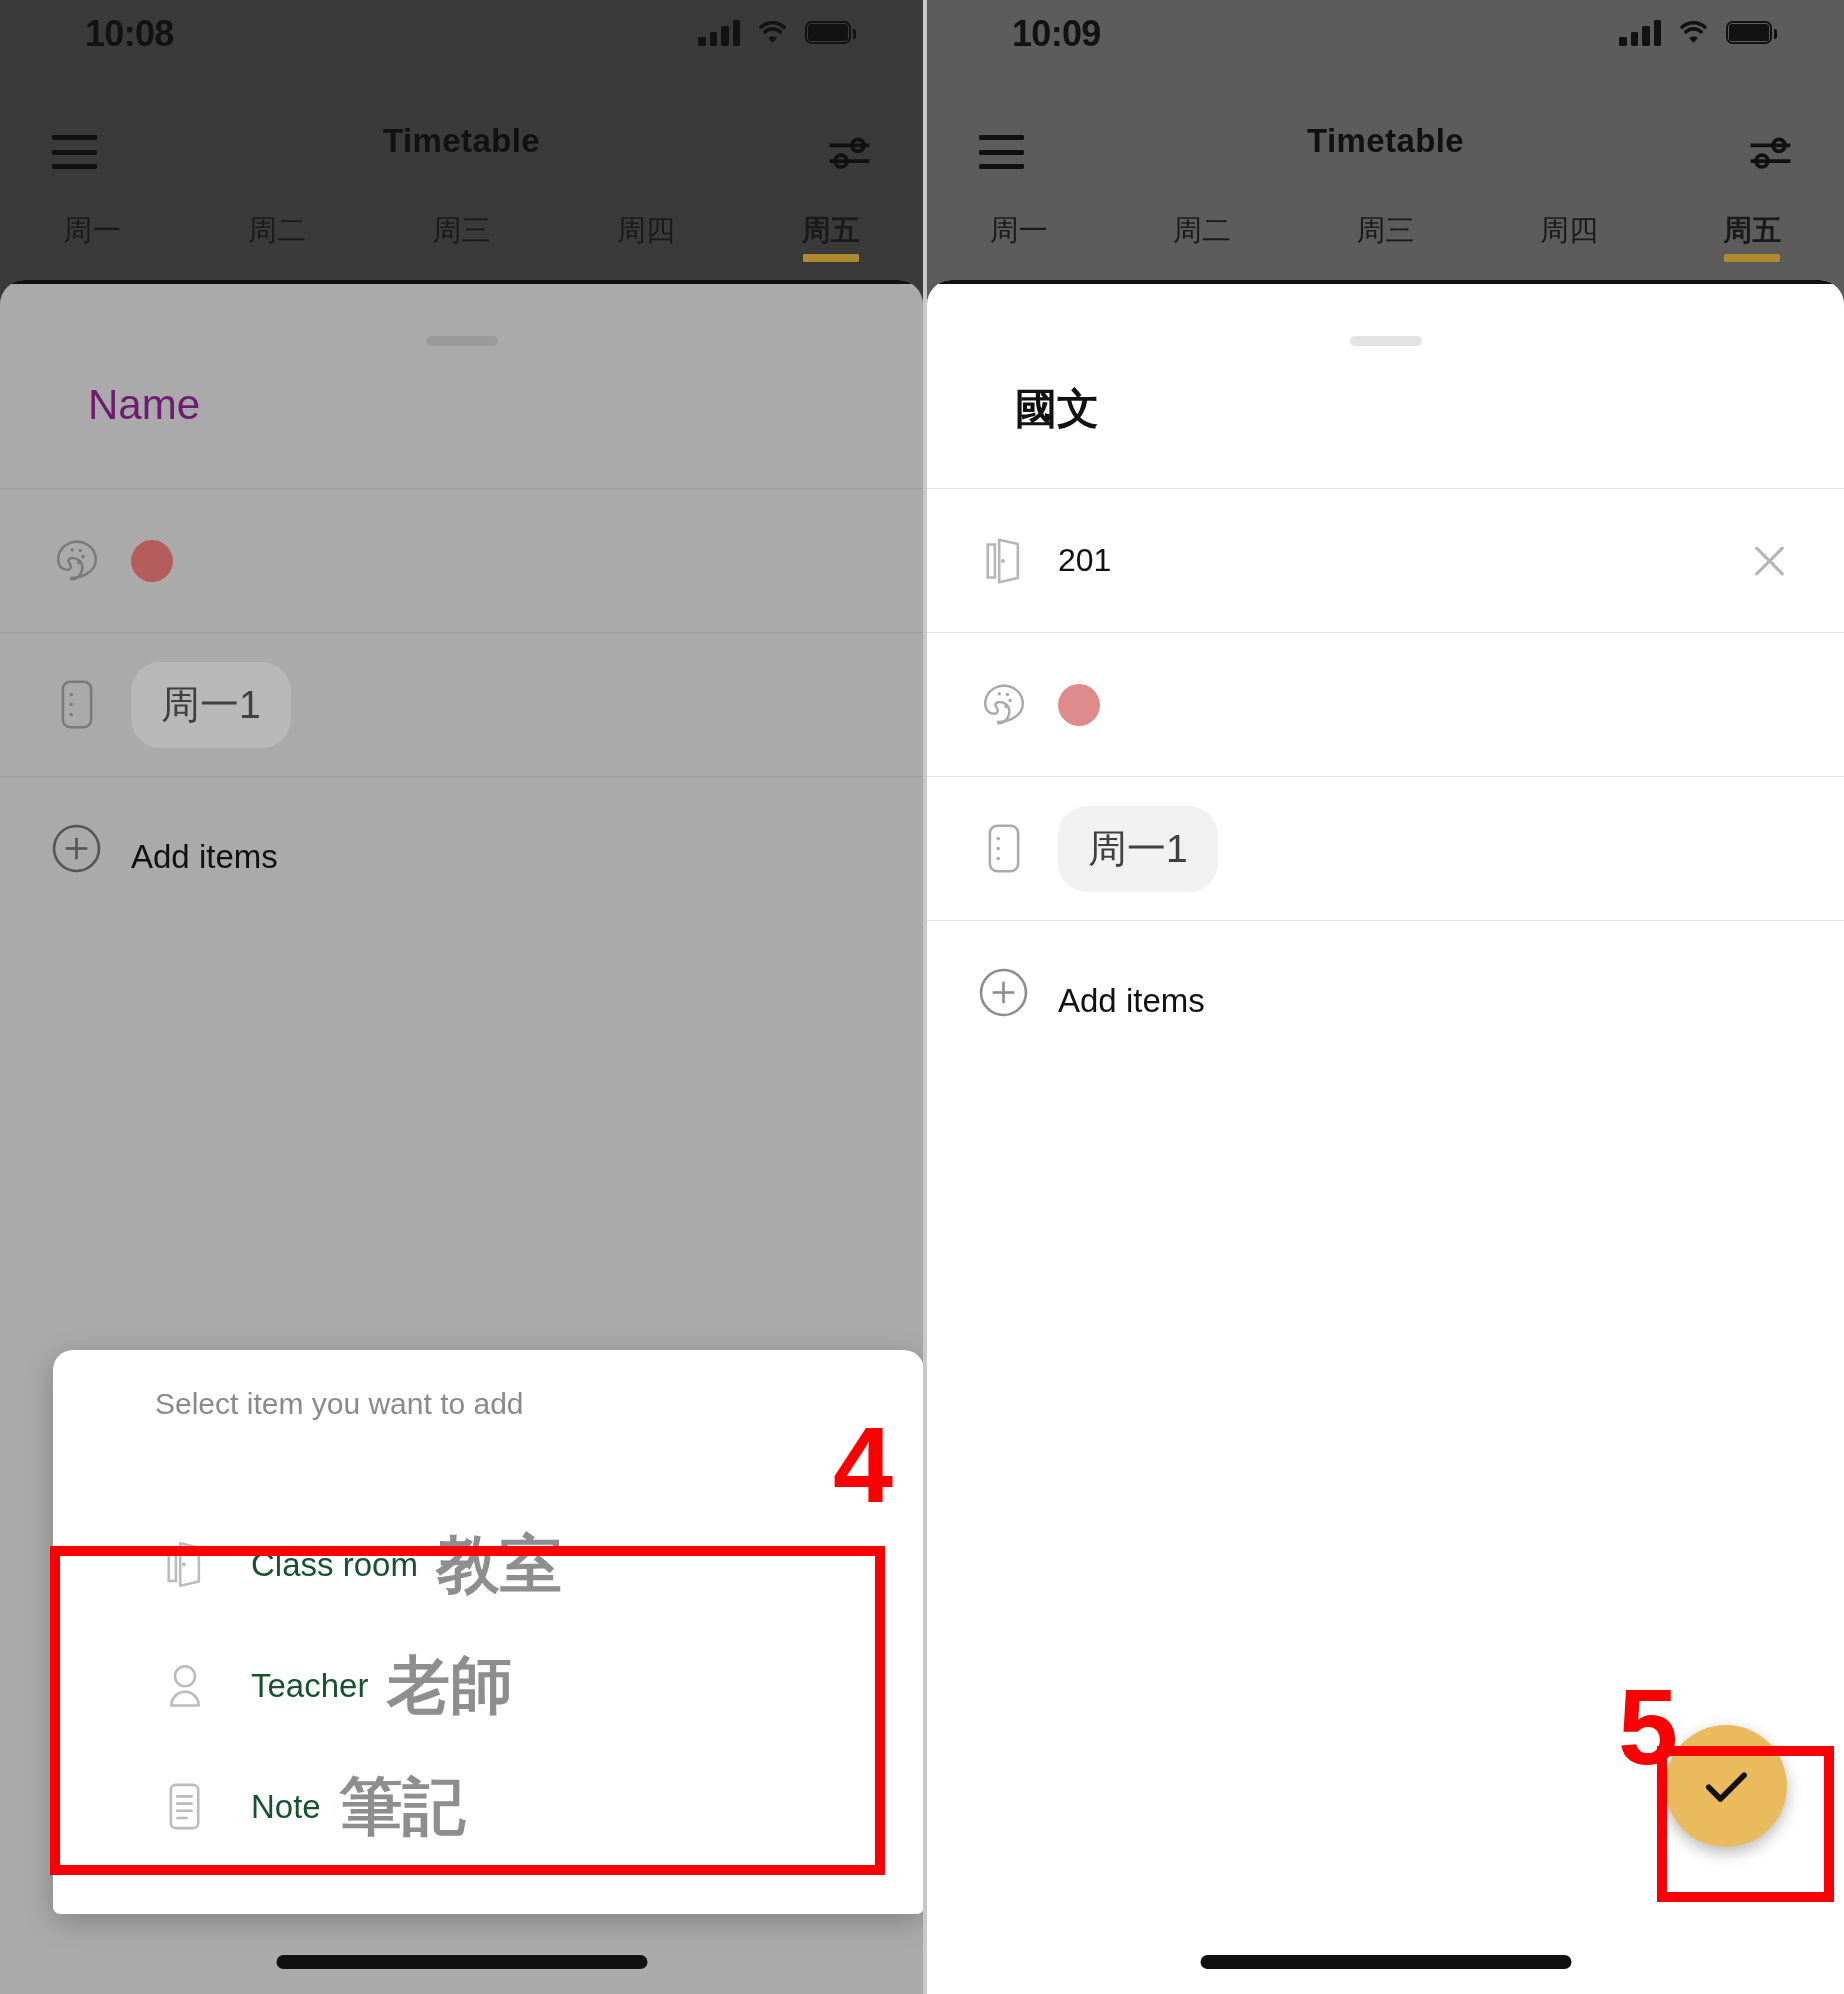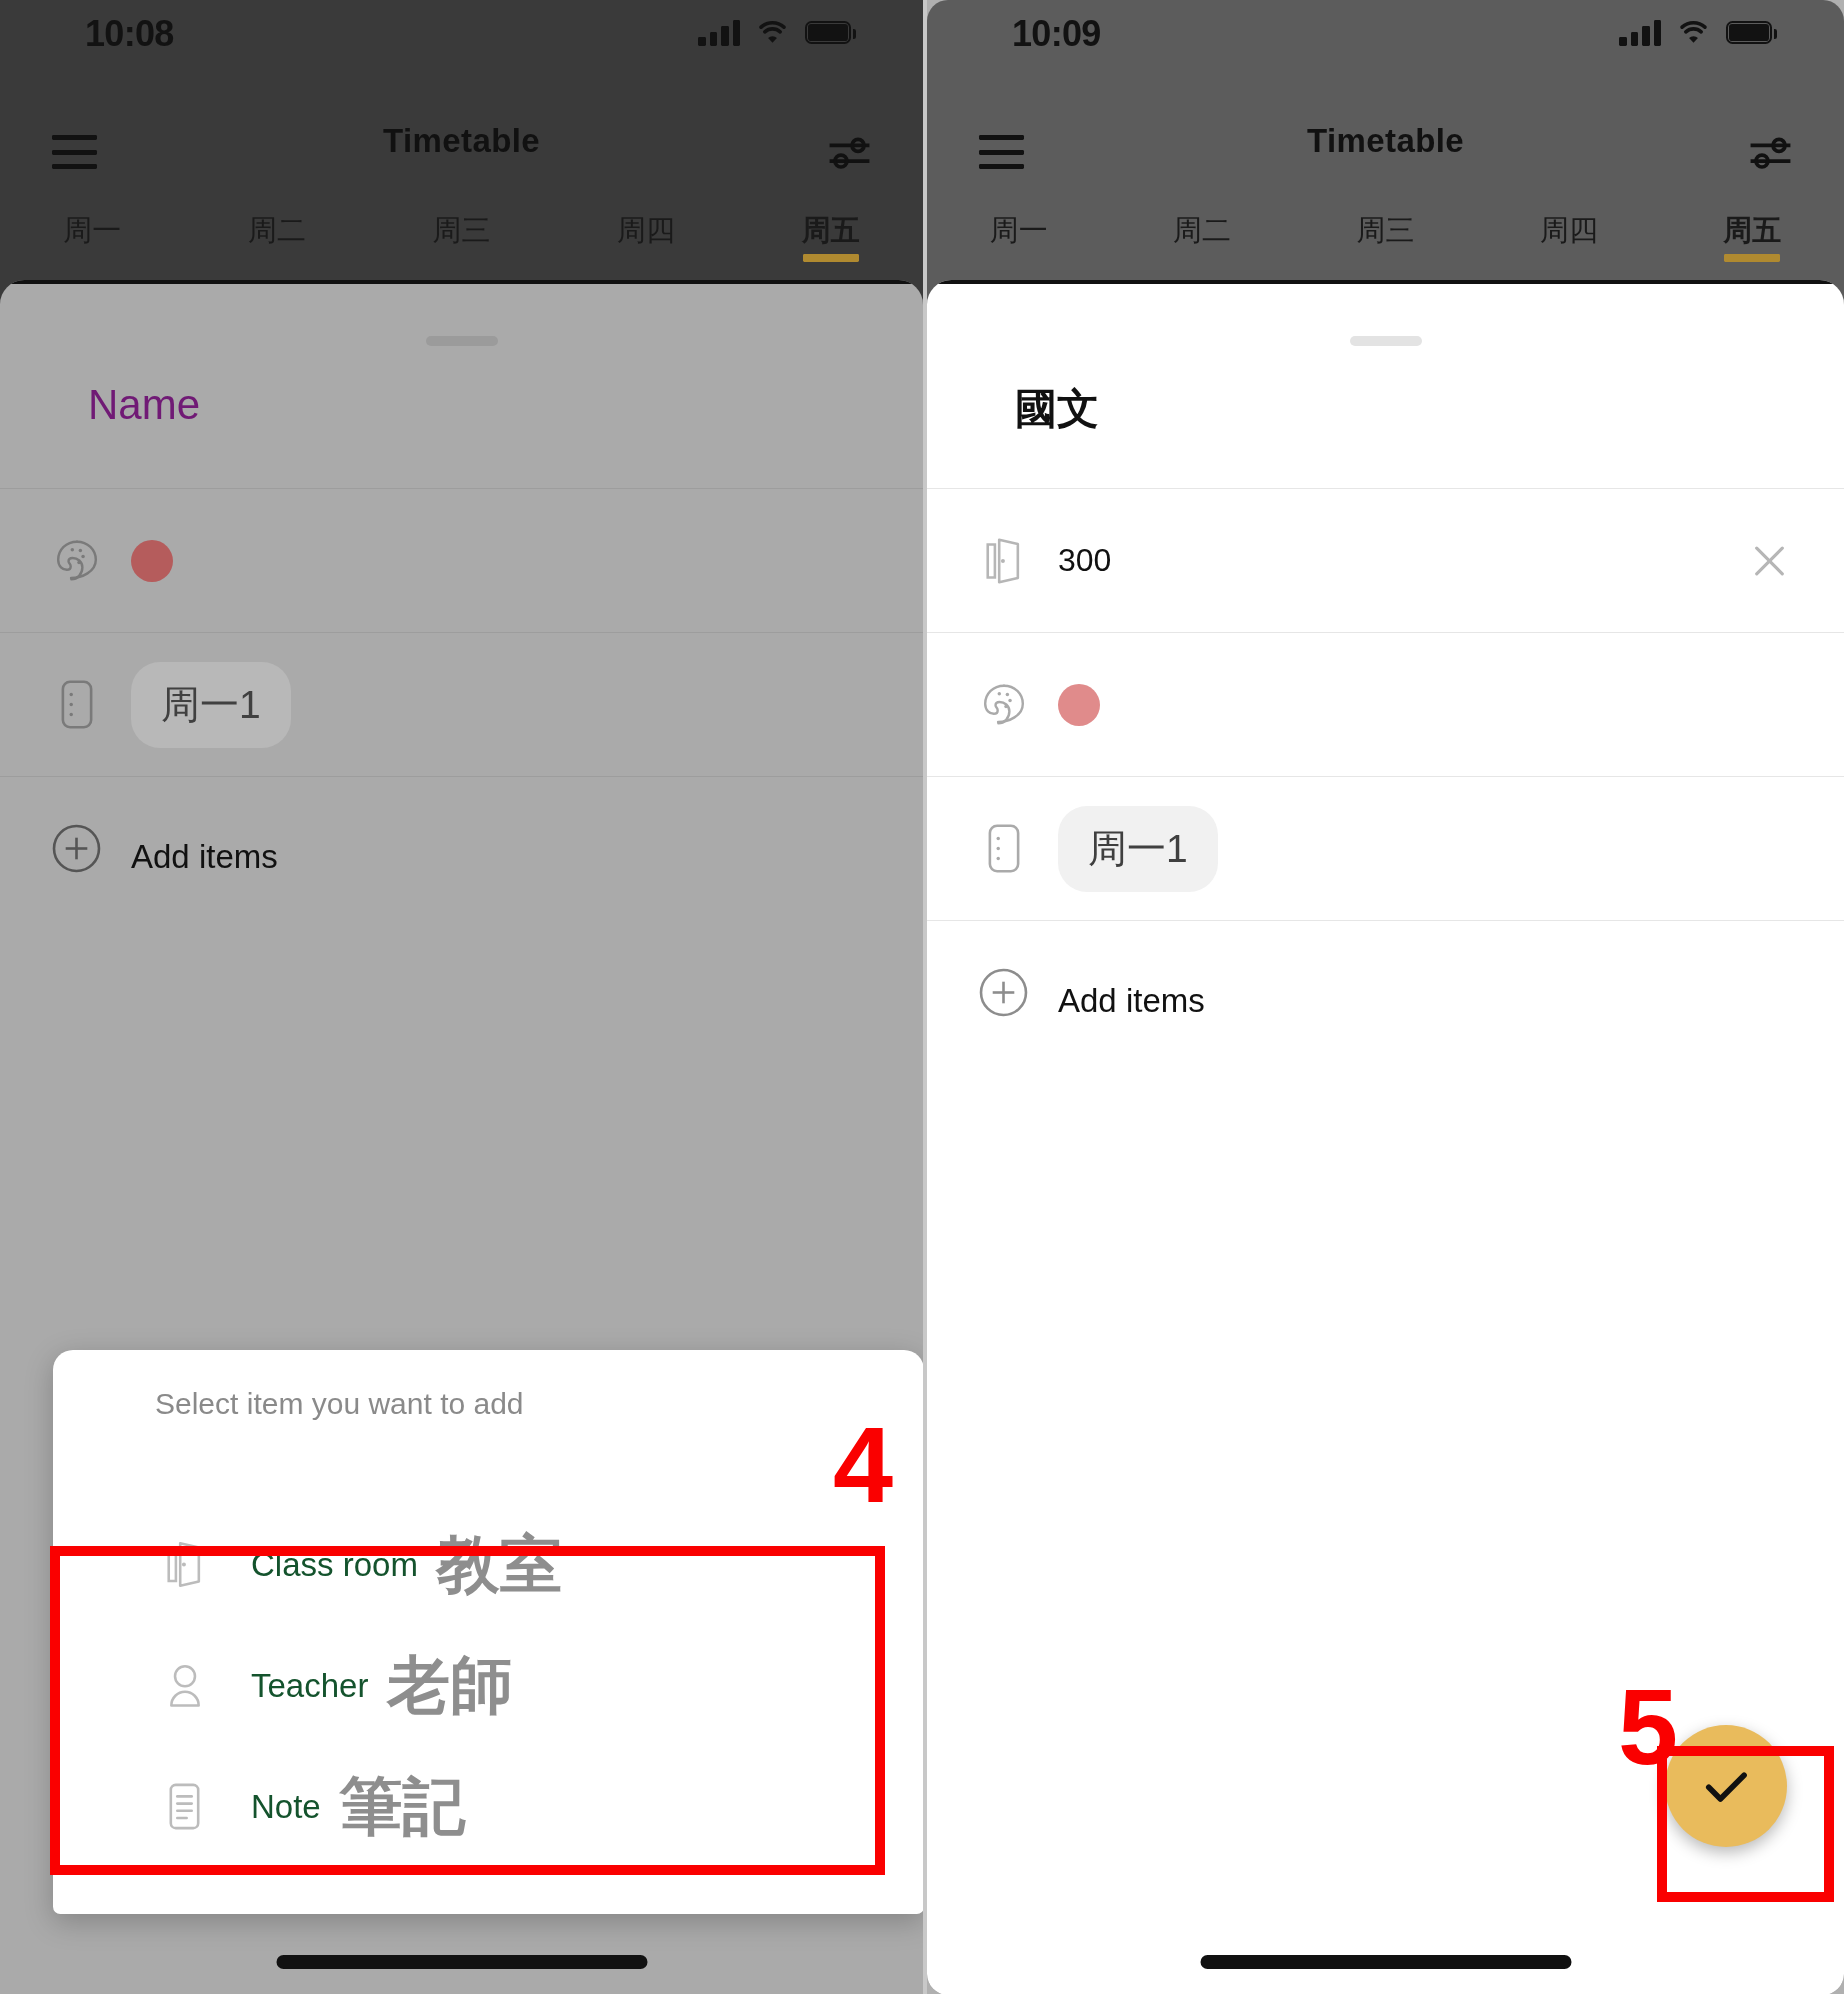--- a/index.html
+++ b/index.html
@@ -9,21 +9,21 @@
     font-family: "Liberation Sans", "DejaVu Sans", sans-serif;
     overflow: hidden;
   }
   .stage { position: relative; width: 1844px; height: 1995px; background: #b0b0b0; }
 
   
   .panel {
     position: absolute; top: 0; height: 1995px; overflow: hidden;
   }
   .panel-left  { left: 0;    width: 923px; background: #3a3a3a; }
-  .panel-right { left: 927px; width: 917px; background: #5c5c5c; border-radius: 21px; }
+  .panel-right { left: 927px; width: 917px; background: #5c5c5c; }
   .panel-gap {
     position: absolute; left: 923px; top: 0; width: 4.3px; height: 1995px;
     background: #c8c8c8;
   }
 
   
   .statusbar {
     position: absolute; left: 0; top: 0; width: 100%; height: 69px;
   }
   .clock {
@@ -387,21 +387,21 @@
       <div class="rows-wrap">
 
         <div class="row">
           <span class="row-icon">
             <svg width="43" height="50" viewBox="0 0 30 34">
               <path d="M4 5.5h5v23H4z" fill="none" stroke="#b6b6b6" stroke-width="1.8"></path>
               <path d="M12 2.2 25 5.2v23.6l-13 3z" fill="none" stroke="#b6b6b6" stroke-width="1.8" stroke-linejoin="round"></path>
               <circle cx="14.6" cy="17" r="1.4" fill="#b6b6b6"></circle>
             </svg>
           </span>
-          <span class="row-value">300</span>
+          <span class="row-value">201</span>
           <svg class="row-close" viewBox="0 0 26 26">
             <line x1="4" y1="4" x2="22" y2="22" stroke="#b6b6b6" stroke-width="2.2" stroke-linecap="round"></line>
             <line x1="22" y1="4" x2="4" y2="22" stroke="#b6b6b6" stroke-width="2.2" stroke-linecap="round"></line>
           </svg>
         </div>
 
         <div class="row">
           <span class="row-icon">
             <svg width="46" height="43" viewBox="0 0 34 32">
               <path d="M17 2C9 2 3 8 3 15.5c0 5 3.4 7.4 6.4 7.4 2 0 2.9-1.2 2.9-2.5 0-1.9-1.6-2.2-1.6-3.8 0-1.4 1.2-2.5 3-2.5 3.6 0 7.3 2.7 7.3 7 0 5-3.6 8.9-8.2 8.9" fill="none" stroke="#aaaaaa" stroke-width="1.8" stroke-linecap="round"></path>

